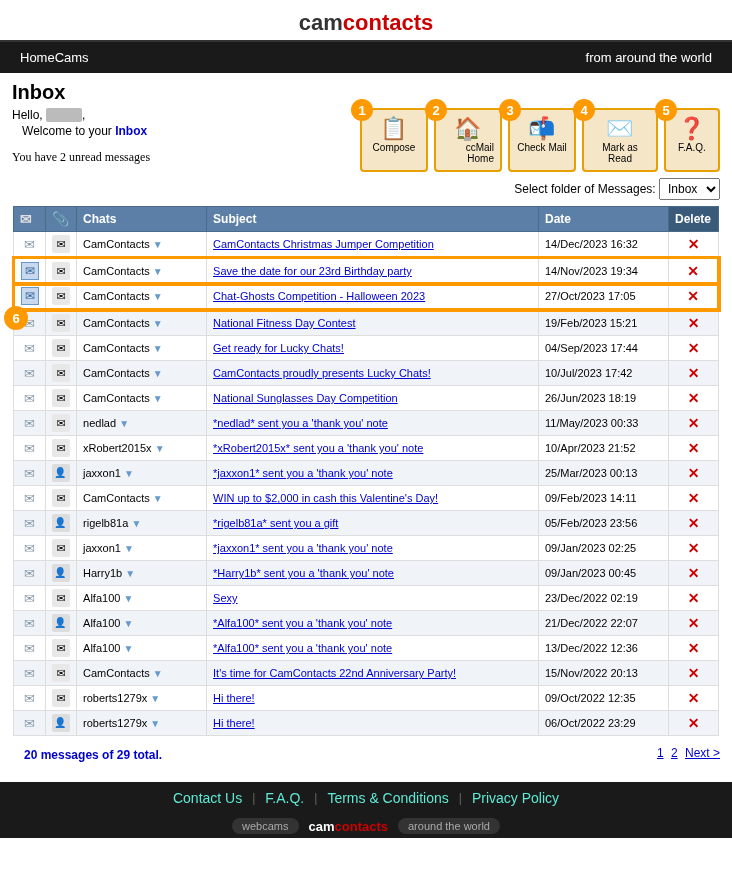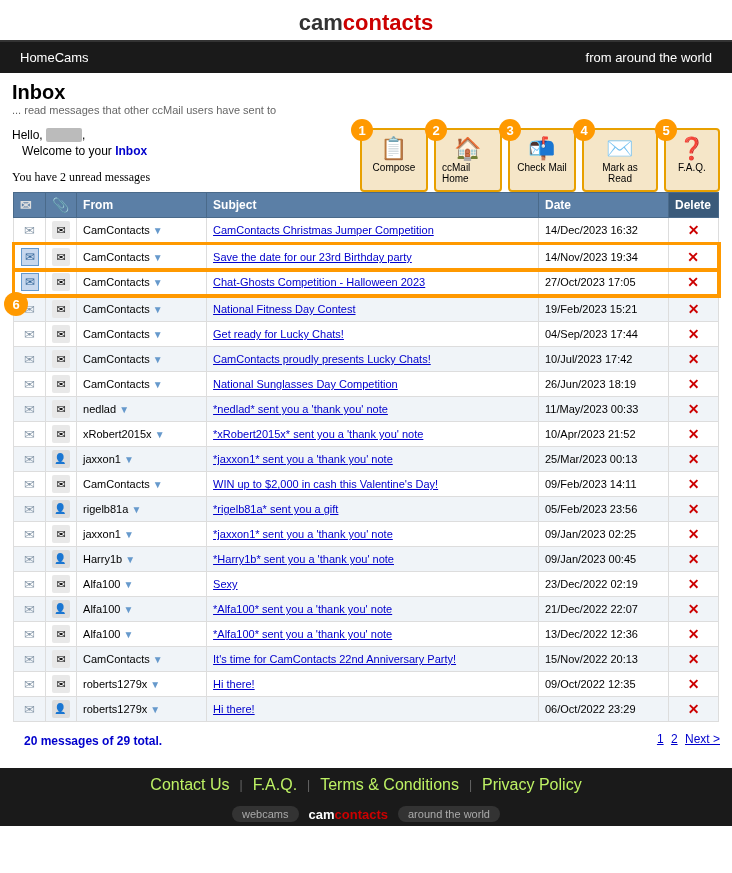--- a/index.html
+++ b/index.html
@@ -37,21 +37,21 @@
     .messages-table tr:nth-child(odd) { background: #fff; }
     .delete-x { color: #cc0000; font-weight: bold; font-size: 14px; cursor: pointer; }
     .msg-link { color: #0000cc; text-decoration: underline; cursor: pointer; }
 
     .status-bar { font-size: 12px; color: #0000cc; font-weight: bold; margin: 8px 0 4px 12px; }
     .pagination { text-align: right; font-size: 12px; color: #0000cc; }
     .pagination a { color: #0000cc; text-decoration: underline; margin-left: 4px; }
 
     
     .footer-links { background: #1a1a1a; display: flex; justify-content: center; align-items: center; padding: 8px 20px; gap: 0; margin-top: 8px; }
-    .footer-link { color: #bef264; font-size: 16px; text-decoration: none; padding: 0 10px; cursor: pointer; }
+    .footer-link { color: #5eead4; font-size: 14px; text-decoration: none; padding: 0 10px; cursor: pointer; }
     .footer-sep { color: #666; }
     .bottom-bar { background: #1a1a1a; display: flex; justify-content: center; align-items: center; padding: 4px 0; gap: 10px; }
     .bottom-logo { font-size: 13px; font-weight: bold; }
     .bottom-cam { color: #fff; }
     .bottom-contacts { color: #cc0000; }
     .bottom-pill { background: #333; color: #aaa; font-size: 11px; border-radius: 10px; padding: 2px 10px; }
 
     
     .num-badge { display: inline-flex; width: 22px; height: 22px; background: #ff9900; color: #fff; border-radius: 50%; align-items: center; justify-content: center; font-size: 13px; font-weight: bold; position: absolute; top: -11px; left: -11px; }
     .table-wrapper { position: relative; }
@@ -70,21 +70,20 @@
   <span class="nav-item">HomeCams</span>
   <span class="nav-item"></span>
   <span class="nav-item">from around the world</span>
 </div>
 
 <div class="content">
 
   <div style="display:flex; justify-content:space-between; align-items:flex-start;">
     <div>
       <div class="inbox-title">Inbox</div>
-      <div class="inbox-subtitle">... read messages that other ccMail users have sent to</div>
     </div>
   </div>
 
   <div style="display:flex; gap:10px; align-items:flex-start; margin-top:4px;">
     <div class="left-info">
       <div class="hello-text">
         <span>Hello,</span> <span style="background:#bbb; color:#bbb; border-radius:2px; padding:0 18px;">     </span>,
       </div>
       <div style="margin-top:2px; font-size:12px;">
         &nbsp;&nbsp;&nbsp;<span>Welcome to your</span> <a class="inbox-link">Inbox</a>
@@ -93,55 +92,63 @@
     </div>
     <div style="display:flex; gap:6px;">
       <div style="position:relative; display:flex; flex-direction:column; align-items:center; background:#f5e6c8; border:2px solid #e8a000; border-radius:4px; padding:6px 6px; width:68px; cursor:pointer;">
         <span class="num-badge">1</span>
         <span style="font-size:22px;">📋</span>
         <span style="font-size:10px; text-align:center;">Compose</span>
       </div>
       <div style="position:relative; display:flex; flex-direction:column; align-items:center; background:#f5e6c8; border:2px solid #e8a000; border-radius:4px; padding:6px 6px; width:68px; cursor:pointer;">
         <span class="num-badge">2</span>
         <span style="font-size:22px;">🏠</span>
-        <span style="font-size:10px; text-align:left;">ccMail Home</span>
+        <span style="font-size:10px; text-align:right;">ccMail Home</span>
       </div>
       <div style="position:relative; display:flex; flex-direction:column; align-items:center; background:#f5e6c8; border:2px solid #e8a000; border-radius:4px; padding:6px 6px; width:68px; cursor:pointer;">
         <span class="num-badge">3</span>
         <span style="font-size:22px;">📬</span>
         <span style="font-size:10px; text-align:center;">Check Mail</span>
       </div>
       <div style="position:relative; display:flex; flex-direction:column; align-items:center; background:#f5e6c8; border:2px solid #e8a000; border-radius:4px; padding:6px 6px; width:76px; cursor:pointer;">
         <span class="num-badge">4</span>
         <span style="font-size:22px;">✉️</span>
         <span style="font-size:10px; text-align:center;">Mark as Read</span>
       </div>
       <div style="position:relative; display:flex; flex-direction:column; align-items:center; background:#f5e6c8; border:2px solid #e8a000; border-radius:4px; padding:6px 6px; width:56px; cursor:pointer;">
         <span class="num-badge">5</span>
         <span style="font-size:22px;">❓</span>
         <span style="font-size:10px; text-align:center;">F.A.Q.</span>
       </div>
     </div>
   </div>
 
+  <div class="folder-selector">
+    <span>Select folder of Messages:</span>
+    <select>
+      <option>Inbox</option>
+      <option>Sent</option>
+      <option>Trash</option>
+    </select>
+  </div>
 
   <div class="table-wrapper" style="position:relative;">
 
     <div style="position:absolute; left:-8px; top:100px; z-index:10; width:24px; height:24px; background:#ff9900; color:#fff; border-radius:50%; display:flex; align-items:center; justify-content:center; font-size:13px; font-weight:bold;">6</div>
 
     <table class="messages-table">
       <thead>
         <tr>
           <th style="width:28px;">
             <span style="font-size:14px; color:#ddd;">✉</span>
           </th>
           <th style="width:24px;">
             <span style="font-size:14px; color:#ddd;">📎</span>
           </th>
-          <th style="width:130px;">From</th>
+          <th style="width:130px;">Chats</th>
           <th>Subject</th>
           <th style="width:130px;">Date</th>
           <th style="width:50px; background:#3a5a7a;">Delete</th>
         </tr>
       </thead>
       <tbody id="messages-body">
       <tr style="background: rgb(255, 255, 255);">
             <td style="text-align: center;"><span style="font-size:13px;color:#8899aa;">✉</span></td>
             <td style="text-align: center;"><span style="display:inline-block;width:18px;height:18px;background:#e8e8e8;border-radius:2px;font-size:11px;line-height:18px;text-align:center;">✉</span></td>
             <td><span>CamContacts</span> <span style="color:#6699cc;font-size:10px;cursor:pointer;">▼</span></td>

